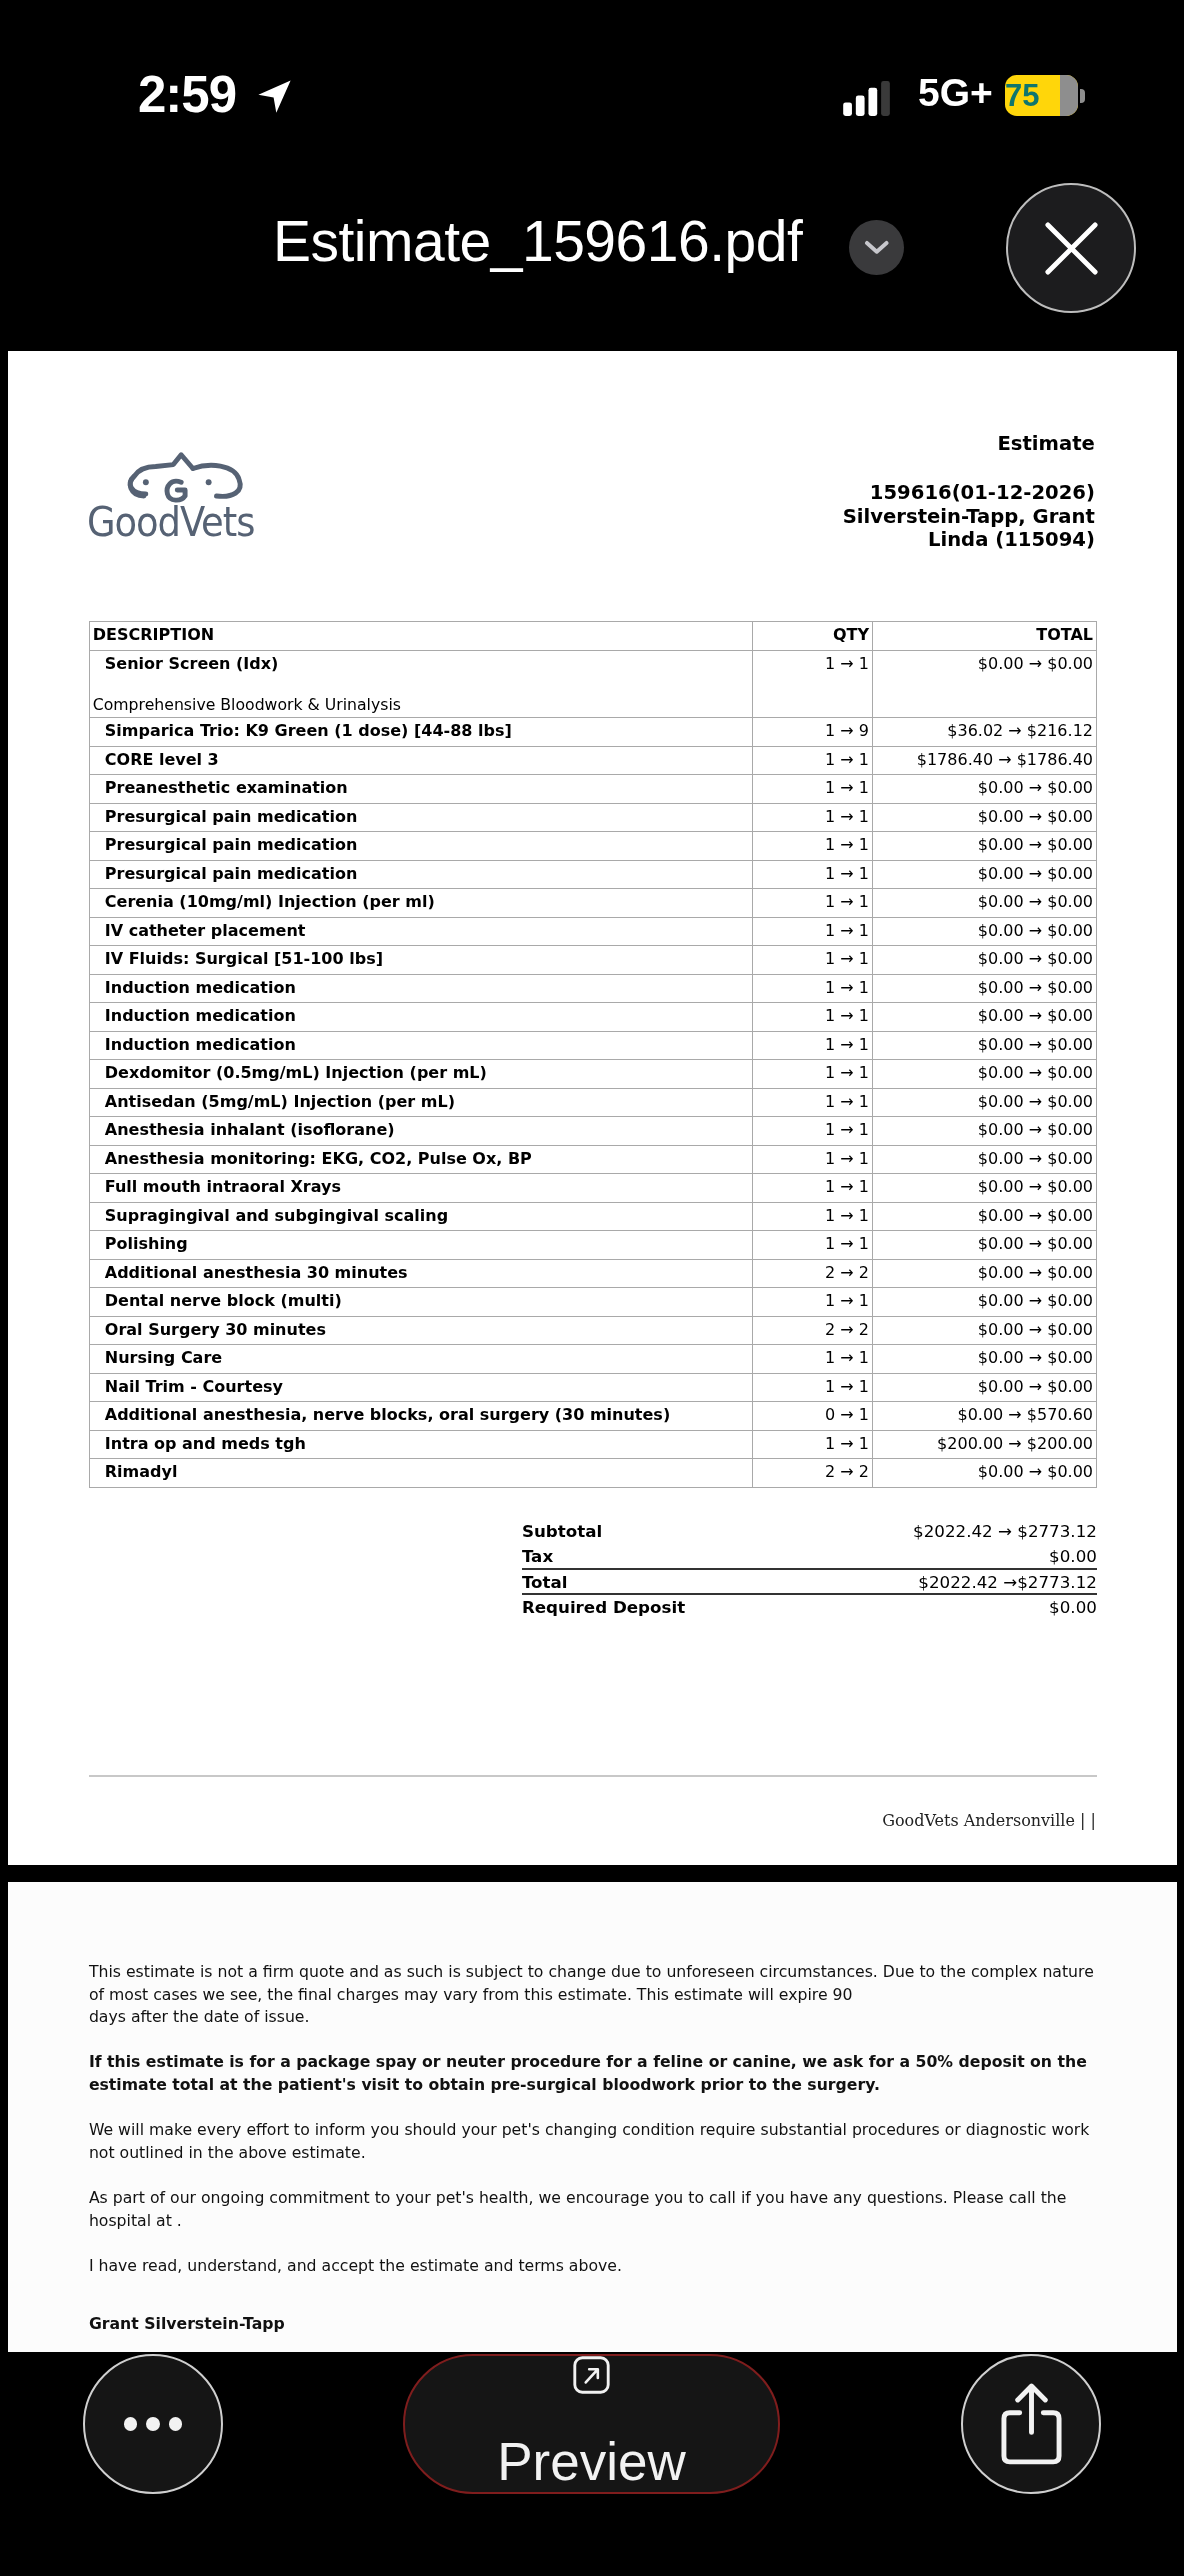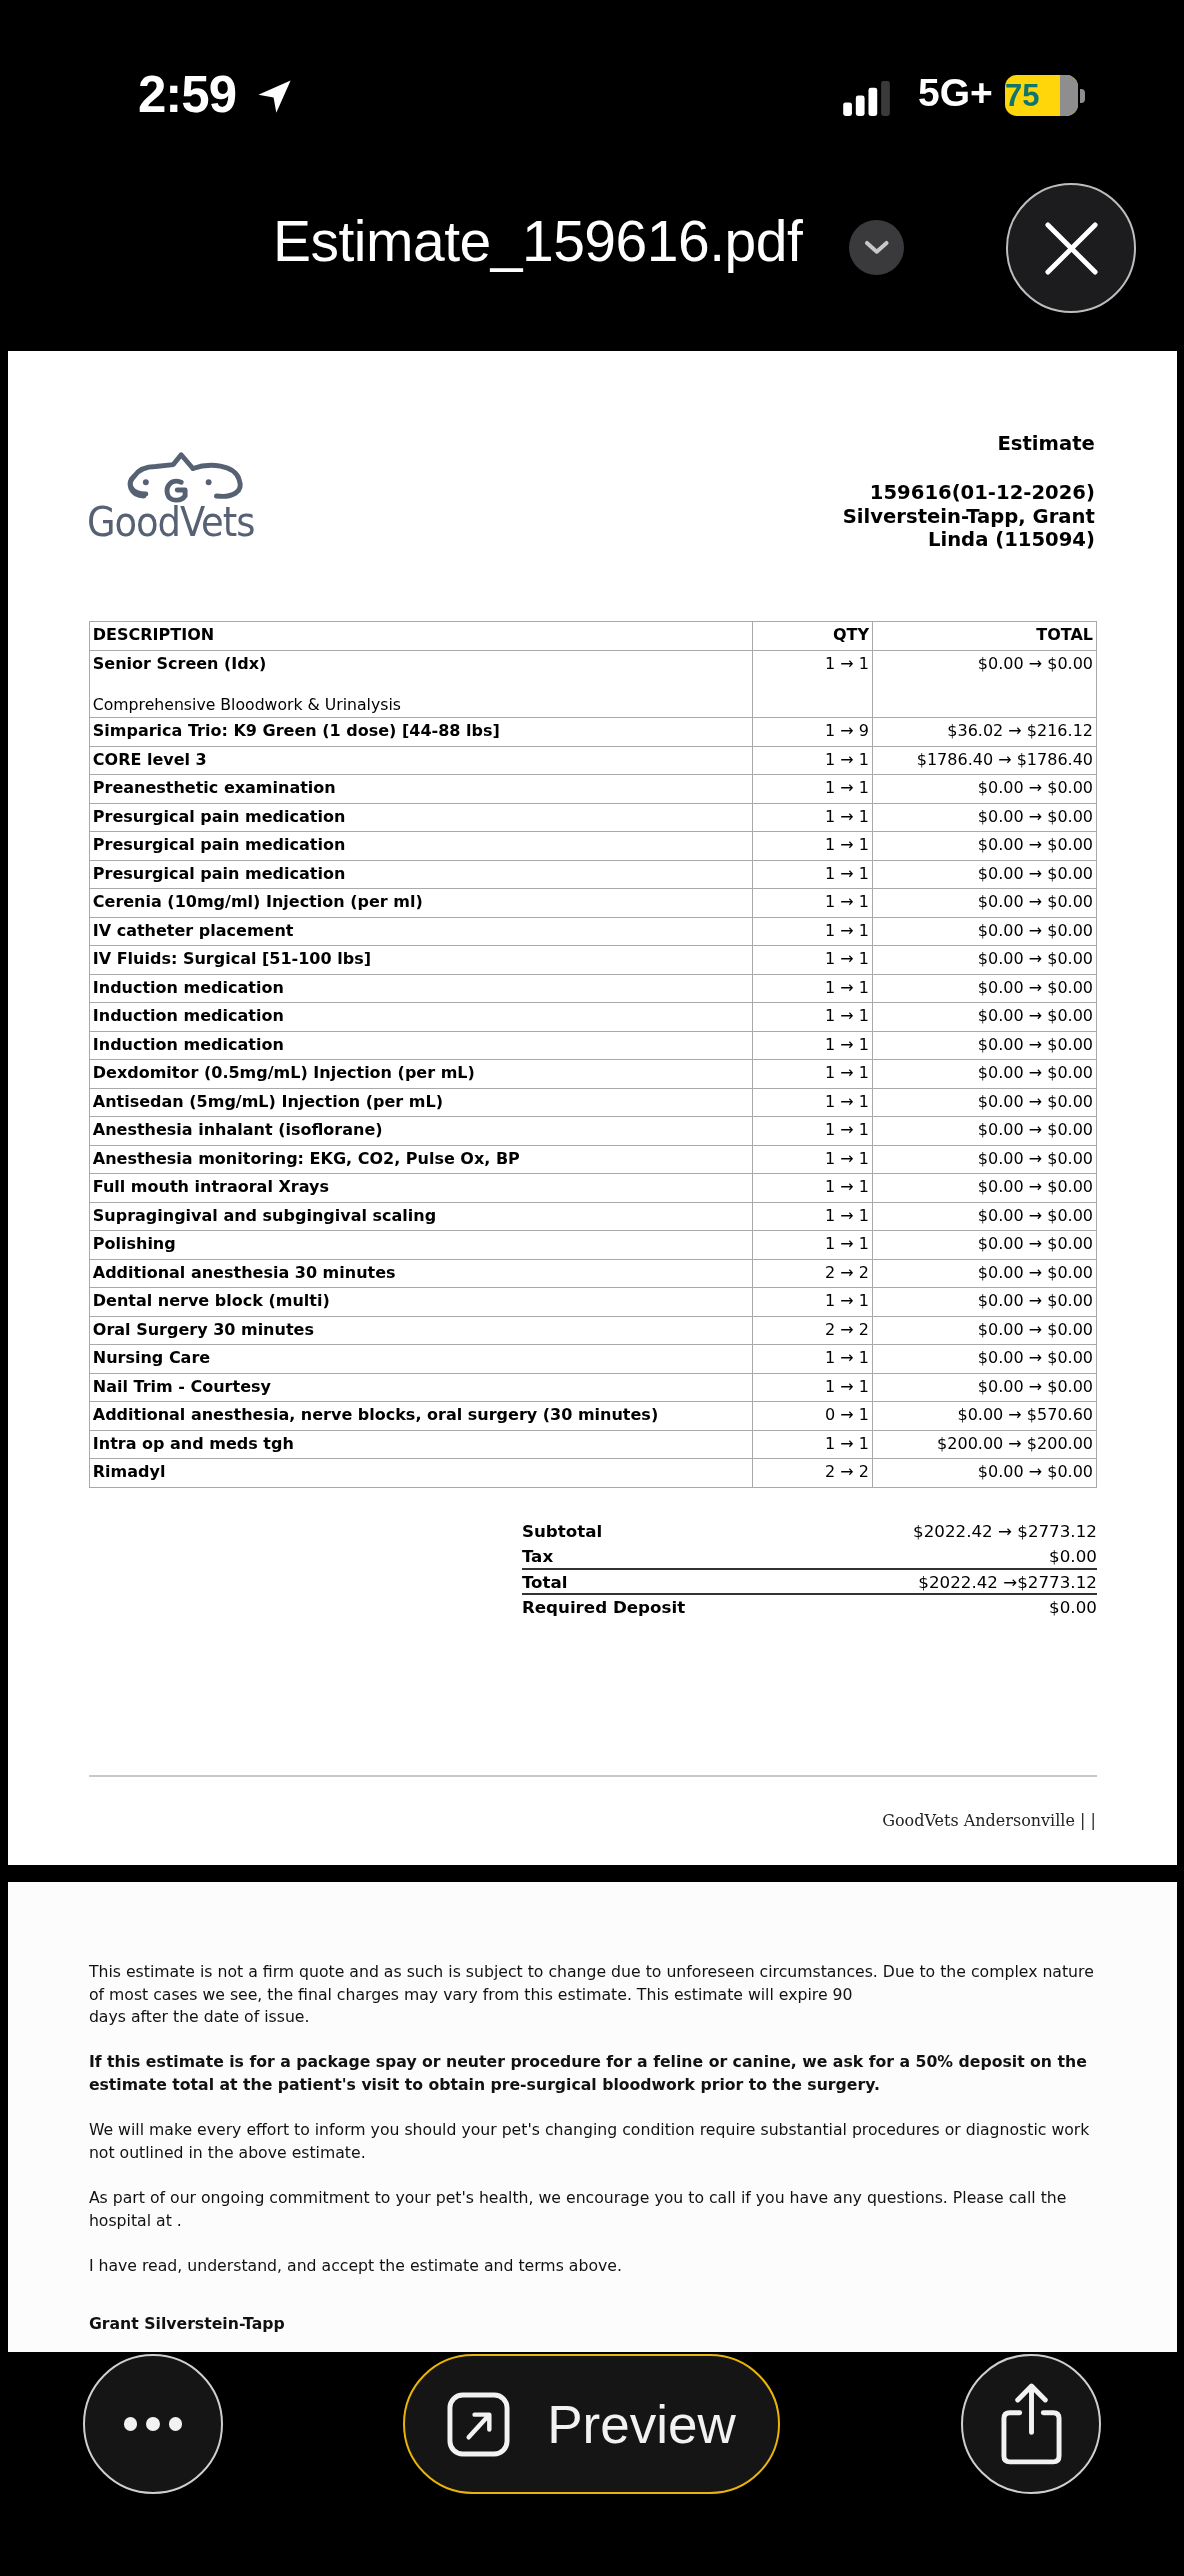--- a/index.html
+++ b/index.html
@@ -32,42 +32,42 @@
 
   .est-head { position: absolute; right: 82px; top: 81px; text-align: right; font-weight: 700; font-size: 19.6px; line-height: 23.6px; }
   .est-head .label { margin-bottom: 25.5px; }
 
   table.items { position: absolute; left: 81px; top: 270px; width: 1008px; border-collapse: collapse; font-size: 16px; }
   table.items th, table.items td { border: 1.5px solid #a9a9a9; padding: 2px 2.9px; vertical-align: top; height: 28.5px; line-height: 21.6px; white-space: nowrap; }
   table.items th { font-weight: 700; }
   table.items th.desc, table.items td.desc { text-align: left; width: 663px; }
   table.items th.qty, table.items td.qty { text-align: right; width: 120px; }
   table.items th.tot, table.items td.tot { text-align: right; }
-  td.desc .name { font-weight: 700; }
+  td.desc .name { font-weight: 700; margin-left: 12px; }
   td.desc .sub { font-weight: 400; margin-top: 19.6px; font-size: 15.7px; }
   td.qty, td.tot { font-weight: 400; }
 
   .totals { position: absolute; left: 514px; top: 1168px; width: 575px; font-size: 16.7px; }
   .totals .row { display: flex; justify-content: space-between; height: 24.6px; line-height: 24.6px; }
   .totals .row .k { font-weight: 700; }
   .totals .row.rule { border-top: 2px solid #333; }
 
   .footer-rule { position: absolute; left: 81px; top: 1424px; width: 1008px; height: 2px; background: #c8c8c8; }
   .footer-text { position: absolute; right: 81px; top: 1460px; font-family: "DejaVu Serif", serif; font-size: 16px; color: #222; }
 
   .terms { position: absolute; left: 81px; top: 79px; width: 1012px; font-size: 15.7px; line-height: 22.6px; color: #111; }
   .terms p { margin-bottom: 22.6px; }
   .terms p.bold { font-weight: 700; }
   .terms .signer { font-weight: 700; margin-top: 36px; }
 
   
   .toolbar { position: absolute; left: 0; top: 2352px; width: 1185px; height: 224px; background: #000; }
   .more-btn { position: absolute; left: 83px; top: 2354px; width: 140px; height: 140px; border-radius: 50%; background: #151515; border: 2px solid #cfcfcf; display: flex; align-items: center; justify-content: center; gap: 8.8px; }
   .dot { width: 13.8px; height: 13.8px; border-radius: 50%; background: #f2f2f2; }
-  .preview-btn { position: absolute; left: 403px; top: 2354px; width: 377px; height: 140px; border-radius: 70px; background: #151515; border: 2px solid #eab308; display: flex; align-items: center; justify-content: center; gap: 37px; }
+  .preview-btn { position: absolute; left: 403px; top: 2354px; width: 377px; height: 140px; border-radius: 70px; background: #151515; border: 2px solid #7f1d1d; display: flex; align-items: center; justify-content: center; gap: 37px; flex-direction: column; }
   .preview-label { color: #f2f2f2; font-family: "Liberation Sans", sans-serif; font-size: 53px; font-weight: 400; }
   .share-btn { position: absolute; left: 961px; top: 2354px; width: 140px; height: 140px; border-radius: 50%; background: #151515; border: 2px solid #cfcfcf; display: flex; align-items: center; justify-content: center; }
 </style>
 </head>
 <body>
 
 <div class="status-bar">
   <span class="time">2:59</span>
   <svg class="loc-icon" viewBox="0 0 24 24">
     <path d="M21 3 L3 11 L11.5 12.5 L13 21 Z" fill="#fff"></path>

